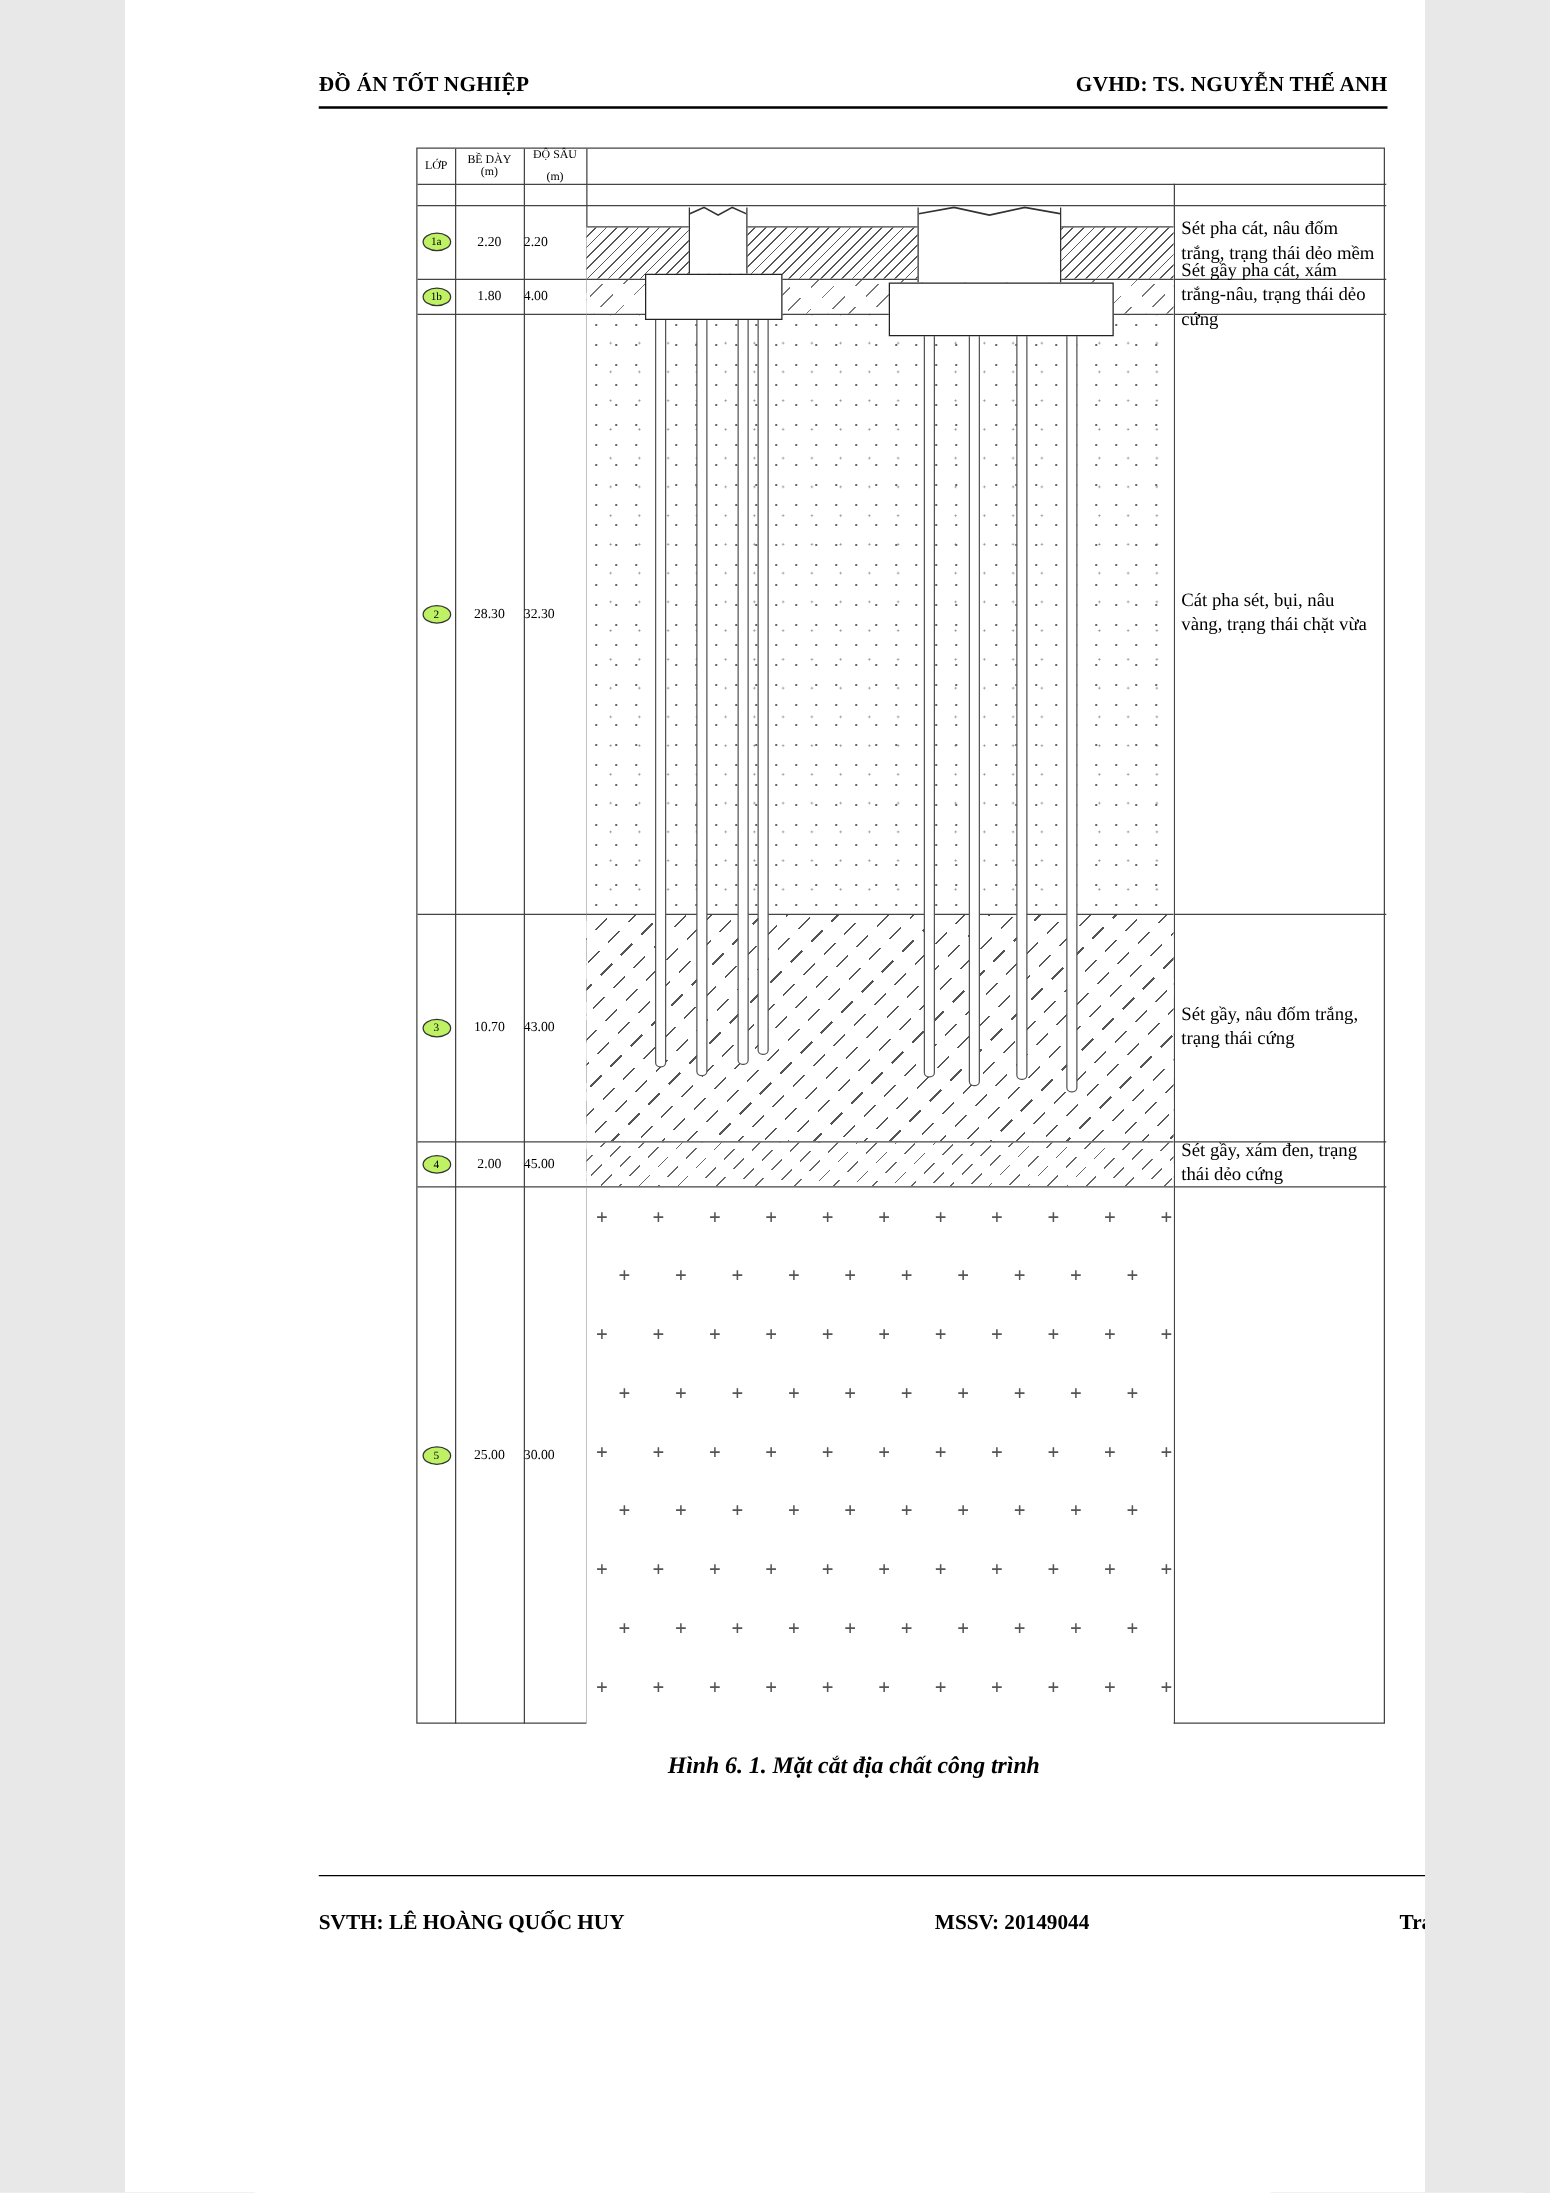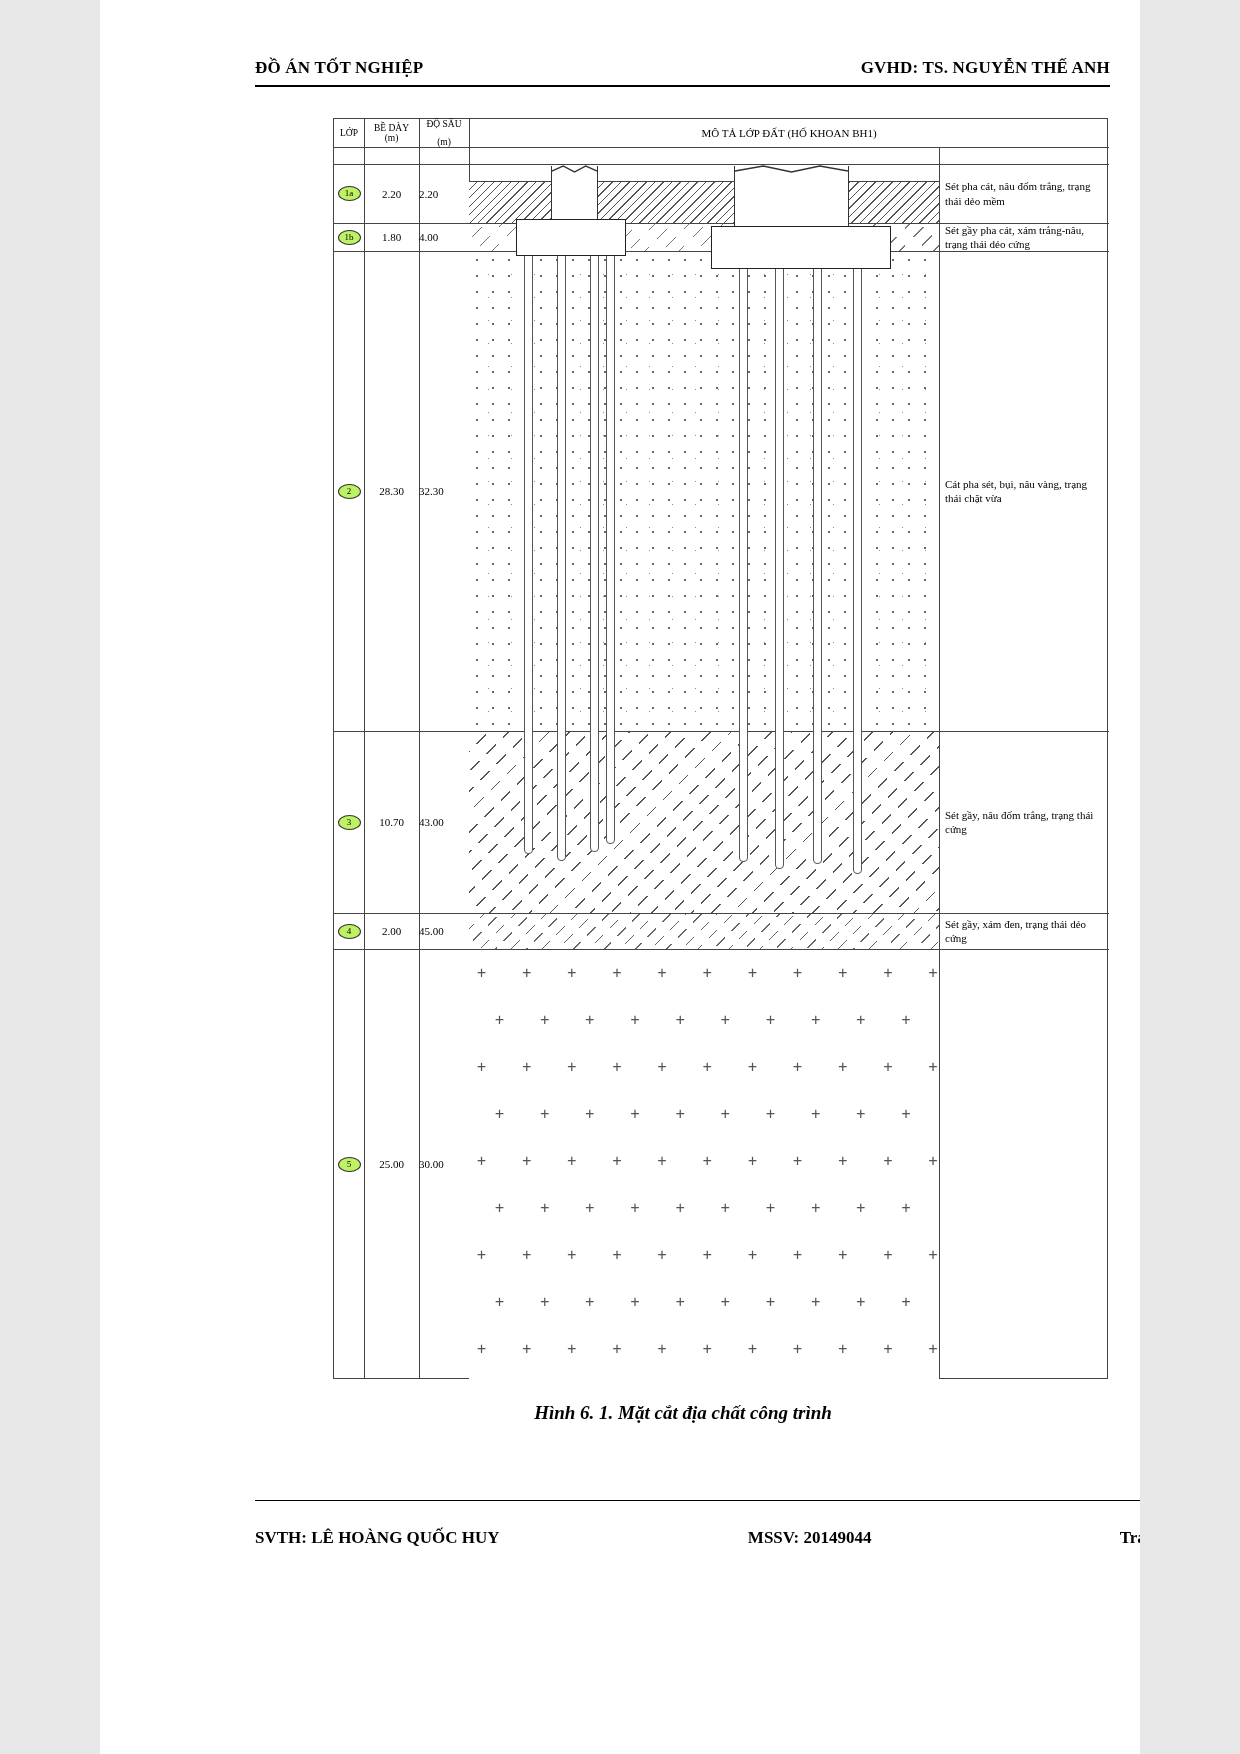--- a/index.html
+++ b/index.html
@@ -29,21 +29,21 @@
   .vline,.hline{position:absolute;background:#444;}
   .vline{width:1px;}
   .hline{height:1px;}
   .cell{position:absolute;display:flex;align-items:center;justify-content:center;box-sizing:border-box;font-size:11px;text-align:center;}
   .hdr{flex-direction:column;line-height:1.1;font-size:9.5px;}
   .hdr-main{font-size:11px;}
   
   .c-layer{left:0;width:30px;}
   .c-th{left:30px;width:55px;}
   .c-dep{left:85px;width:50px;justify-content:space-between;}
-  .c-desc{left:605px;width:170px;justify-content:flex-start;text-align:left;padding:12px 6px;font-size:11px;line-height:1.3;}
+  .c-desc{left:605px;width:170px;justify-content:flex-start;text-align:left;padding:12px 6px;font-size:15px;line-height:1.3;}
   
   .r1{top:45px;height:59px;}
   .r2{top:104px;height:28px;}
   .r3{top:132px;height:480px;}
   .r4{top:612px;height:182px;}
   .r5{top:794px;height:36px;}
   .r6{top:830px;height:430px;}
   .circ{
     display:inline-flex;align-items:center;justify-content:center;
     border:1px solid #333;border-radius:50%;
@@ -128,23 +128,20 @@
       <span>LỚP</span>
     </div>
     <div class="cell hdr c-th" style="top:0;height:28px;">
       <span>BỀ DÀY</span>
       <span>(m)</span>
     </div>
     <div class="cell hdr c-dep" style="top:0;height:28px;">
       <span>ĐỘ SÂU</span>
       <span>(m)</span>
     </div>
-    <div class="cell hdr-main" style="left:135px;width:640px;top:0;height:28px;">
-      <span>MÔ TẢ LỚP ĐẤT (HỐ KHOAN BH1)</span>
-    </div>
 
     <div class="cell c-layer r1">
         <span class="circ">1a</span>
       </div>
     <div class="cell c-th r1">2.20</div>
     <div class="cell c-dep r1">2.20</div>
 
     <div class="cell c-layer r2">
         <span class="circ">1b</span>
       </div>

